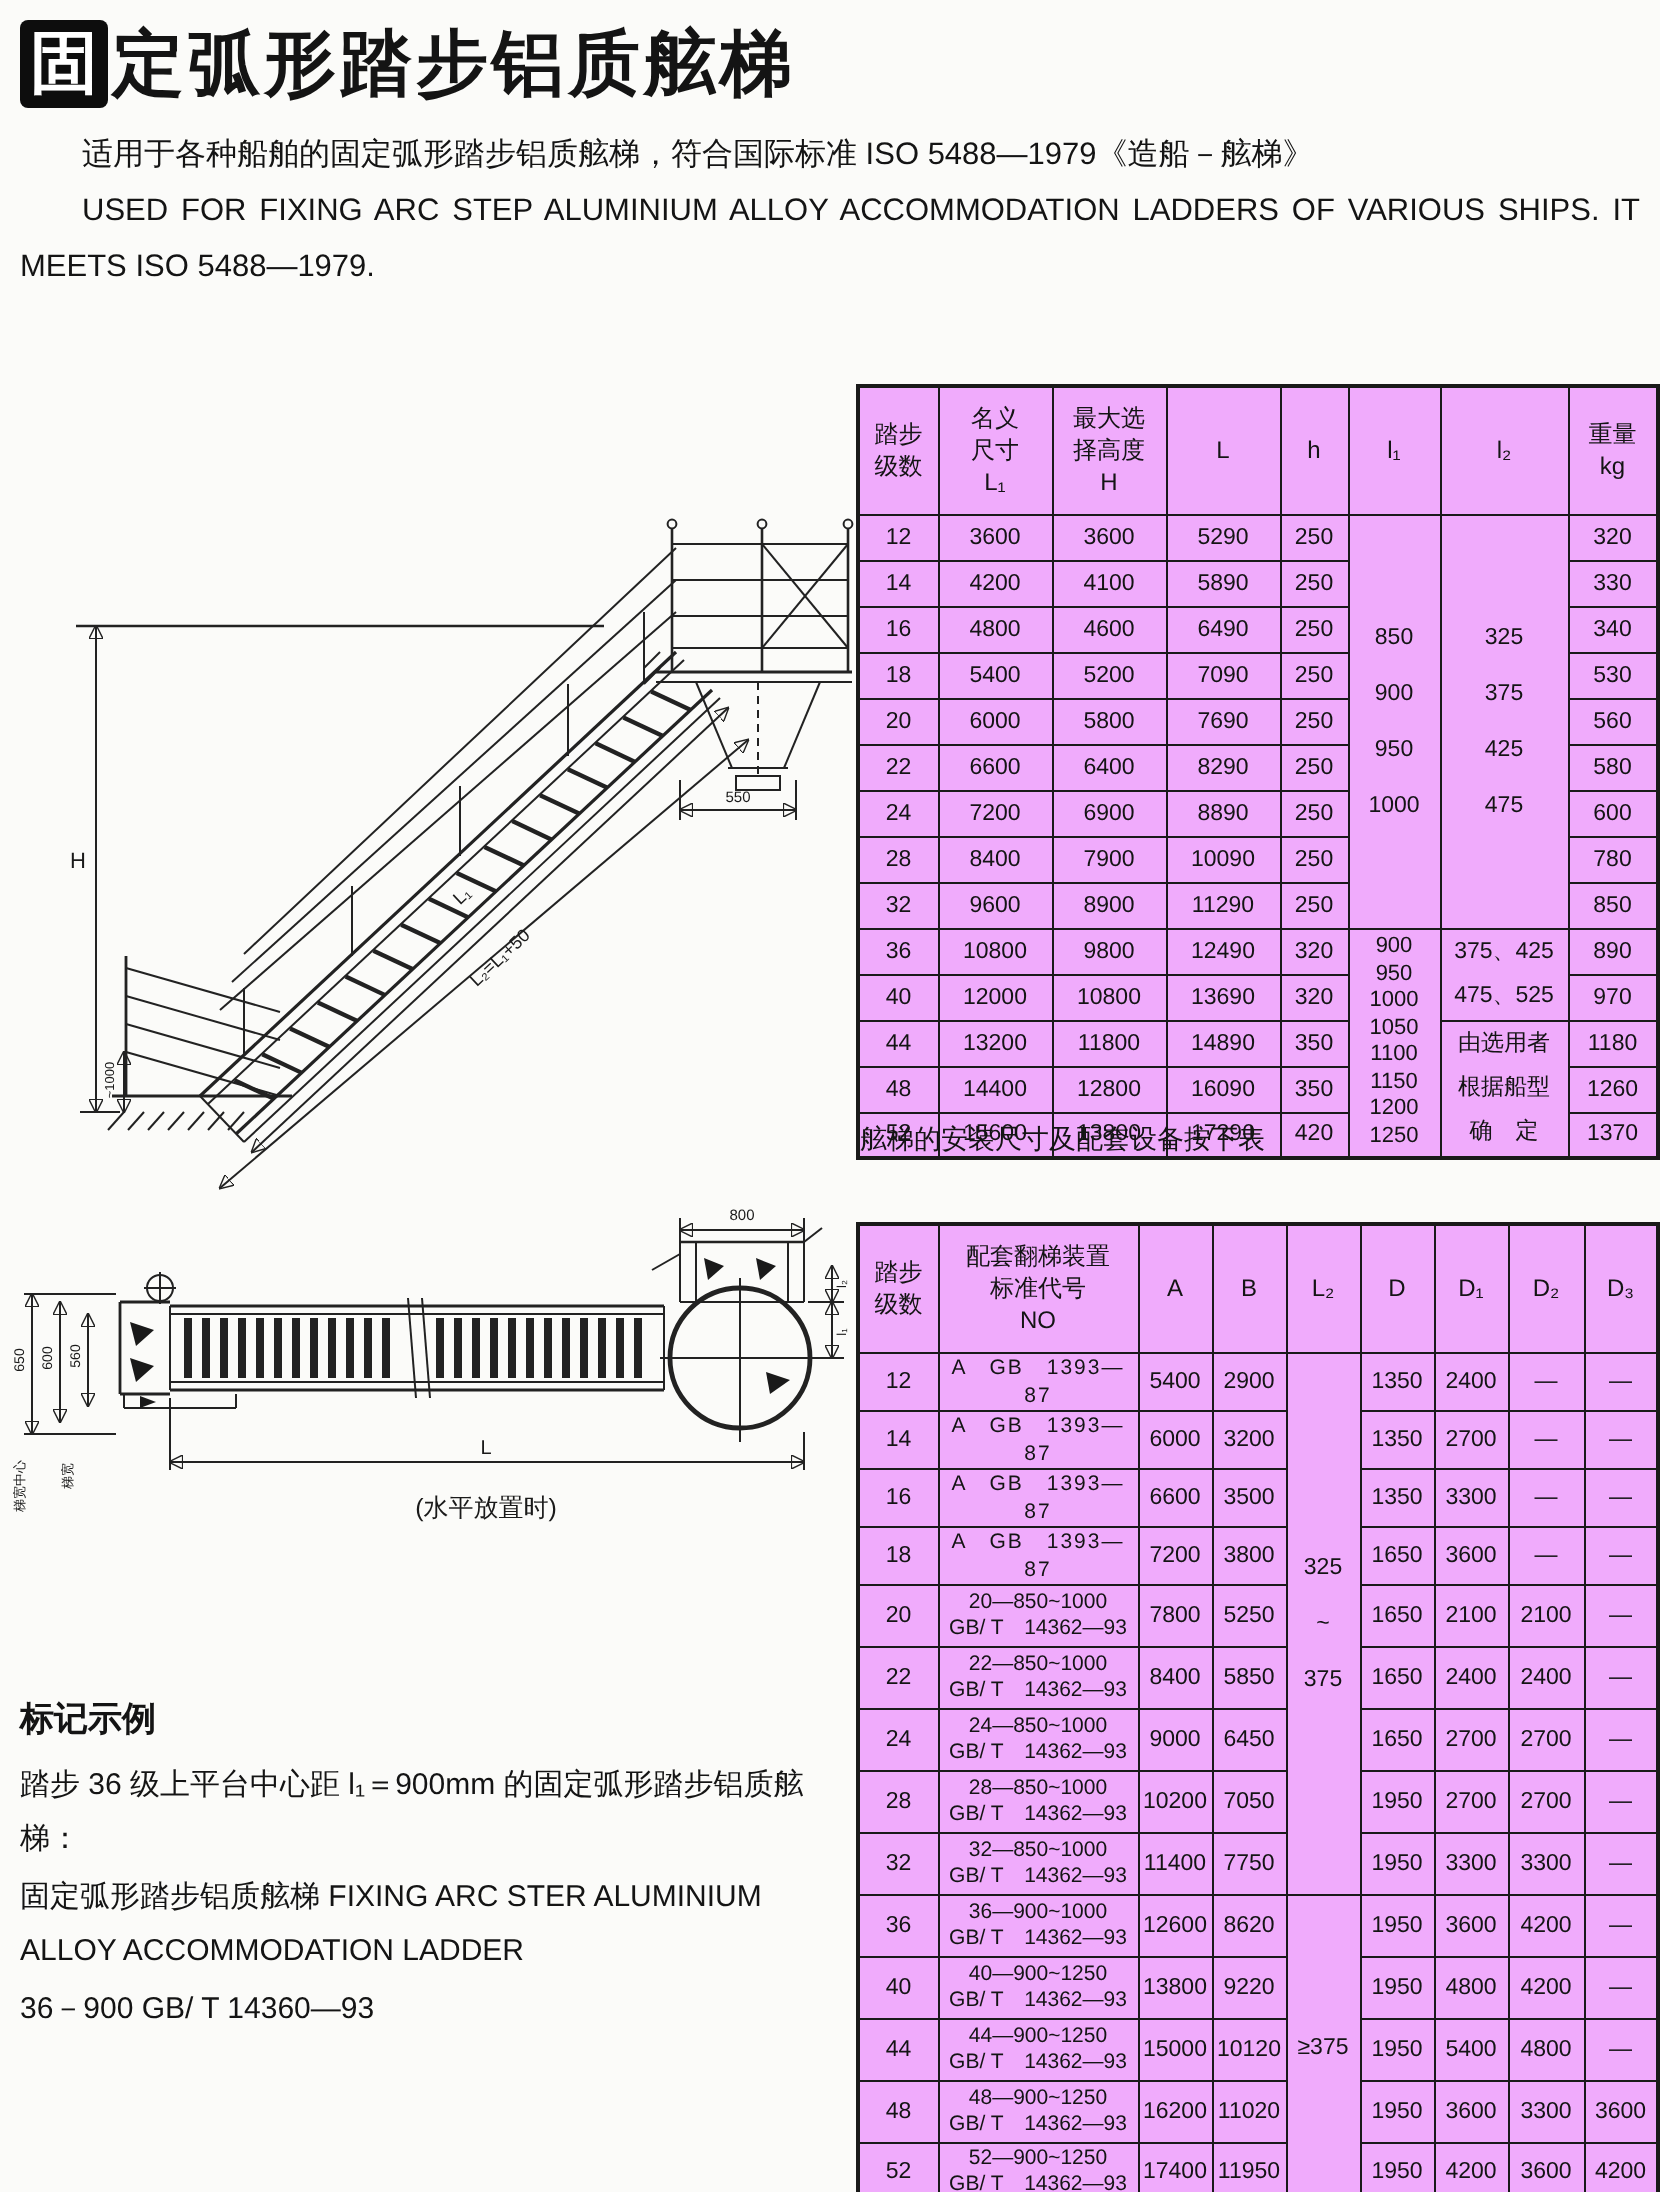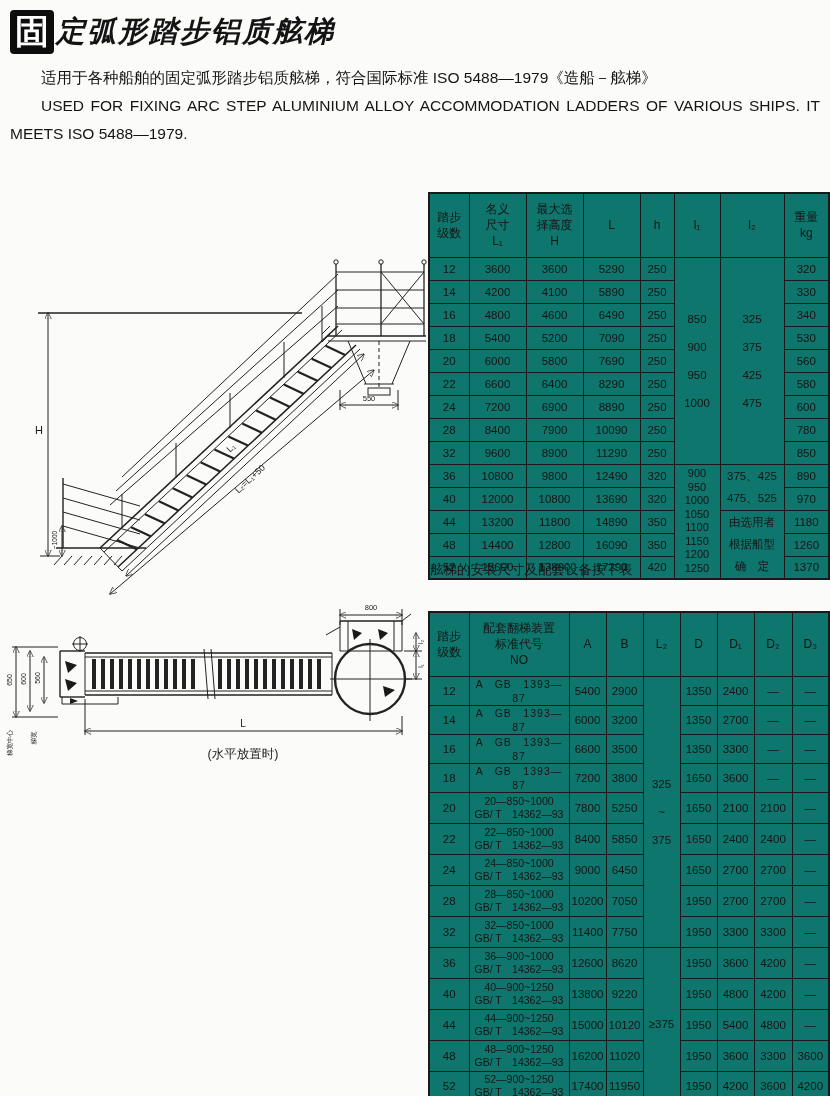--- a/index.html
+++ b/index.html
@@ -10,38 +10,38 @@
     overflow:hidden;
   }
   
   .hdr{position:absolute;left:10px;top:6px;width:810px;}
   .title-row{display:flex;align-items:center;height:52px;}
   .boxchar{
     display:inline-flex;align-items:center;justify-content:center;
     width:44px;height:44px;background:#0d0d0d;color:#ffffff;
     font-size:34px;font-weight:bold;border-radius:4px;flex:0 0 auto;
   }
-  .title-cn{font-size:29px;font-weight:bold;letter-spacing:2px;margin-left:2px;font-style:italic;}
+  .title-cn{font-size:36px;font-weight:bold;letter-spacing:2px;margin-left:2px;}
   .gbcode{position:absolute;right:8px;top:12px;font-size:23px;font-weight:bold;letter-spacing:1px;}
   .title-en{font-size:21px;font-weight:bold;line-height:37px;margin-top:4px;letter-spacing:0.5px;}
   .intro{margin-top:6px;font-size:15.5px;line-height:28px;}
   .intro p{margin:0;text-indent:2em;}
   .intro p.en{text-align:justify;}
   
   .drawing{position:absolute;left:0;top:238px;width:428px;height:545px;}
   svg line,svg path,svg circle,svg rect,svg polyline{stroke:#222;fill:none;}
   svg text{fill:#1a1a1a;font-family:"Liberation Sans","DejaVu Sans",sans-serif;}
   svg .fil{fill:#1a1a1a;stroke:none;}
   
   .marking{position:absolute;left:10px;top:848px;width:412px;}
   .marking h3{margin:0 0 8px 0;font-size:17px;font-weight:bold;}
   .marking p{margin:0;font-size:15px;line-height:27px;}
   .marking p.gap{margin-top:2px;}
   
-  .tbl{position:absolute;border-collapse:collapse;table-layout:fixed;background:#0f766e;}
+  .tbl{position:absolute;border-collapse:collapse;table-layout:fixed;background:#f0abfc;}
   .tbl,.tbl th,.tbl td{border:1px solid #1a1a1a;}
   .tbl{border:2px solid #1a1a1a;}
   .tbl th{font-weight:normal;font-size:12px;line-height:16px;white-space:pre-line;padding:2px 0;}
   .tbl td{font-size:11.5px;text-align:center;vertical-align:middle;white-space:pre-line;padding:0;line-height:14px;}
   #table1{left:428px;top:192px;width:400px;}
   #table2{left:428px;top:611px;width:400px;}
   .tbl td.lh28{line-height:28px;}
   .tbl td.lh22{line-height:22px;margin-left:20px;}
   .tbl td.tight{line-height:13.5px;font-size:11px;}
   .tbl td.code{font-size:10.5px;line-height:13px;}
@@ -287,20 +287,26 @@
           <line x1="85" y1="461" x2="85" y2="497"></line>
           <line x1="402" y1="478" x2="402" y2="497"></line>
           <line x1="85" y1="493" x2="402" y2="493" marker-start="url(#ar)" marker-end="url(#ar)"></line>
           <text x="243" y="489" font-size="10" text-anchor="middle">L</text>
         </g>
         <text x="243" y="520" font-size="12.5" text-anchor="middle">(水平放置时)</text>
       </g>
     </svg>
   </div>
 
+  <div class="marking">
+    <h3>标记示例</h3>
+    <p>踏步 36 级上平台中心距 l₁＝900mm 的固定弧形踏步铝质舷梯：</p>
+    <p class="gap">固定弧形踏步铝质舷梯 FIXING ARC STER ALUMINIUM ALLOY ACCOMMODATION LADDER</p>
+    <p class="gap">36－900 GB/ T 14360—93</p>
+  </div>
 
   <table id="table1" class="tbl">
       <colgroup>
         <col style="width: 40px;">
         <col style="width: 57px;">
         <col style="width: 57px;">
         <col style="width: 57px;">
         <col style="width: 34px;">
         <col style="width: 46px;">
         <col style="width: 64px;">

